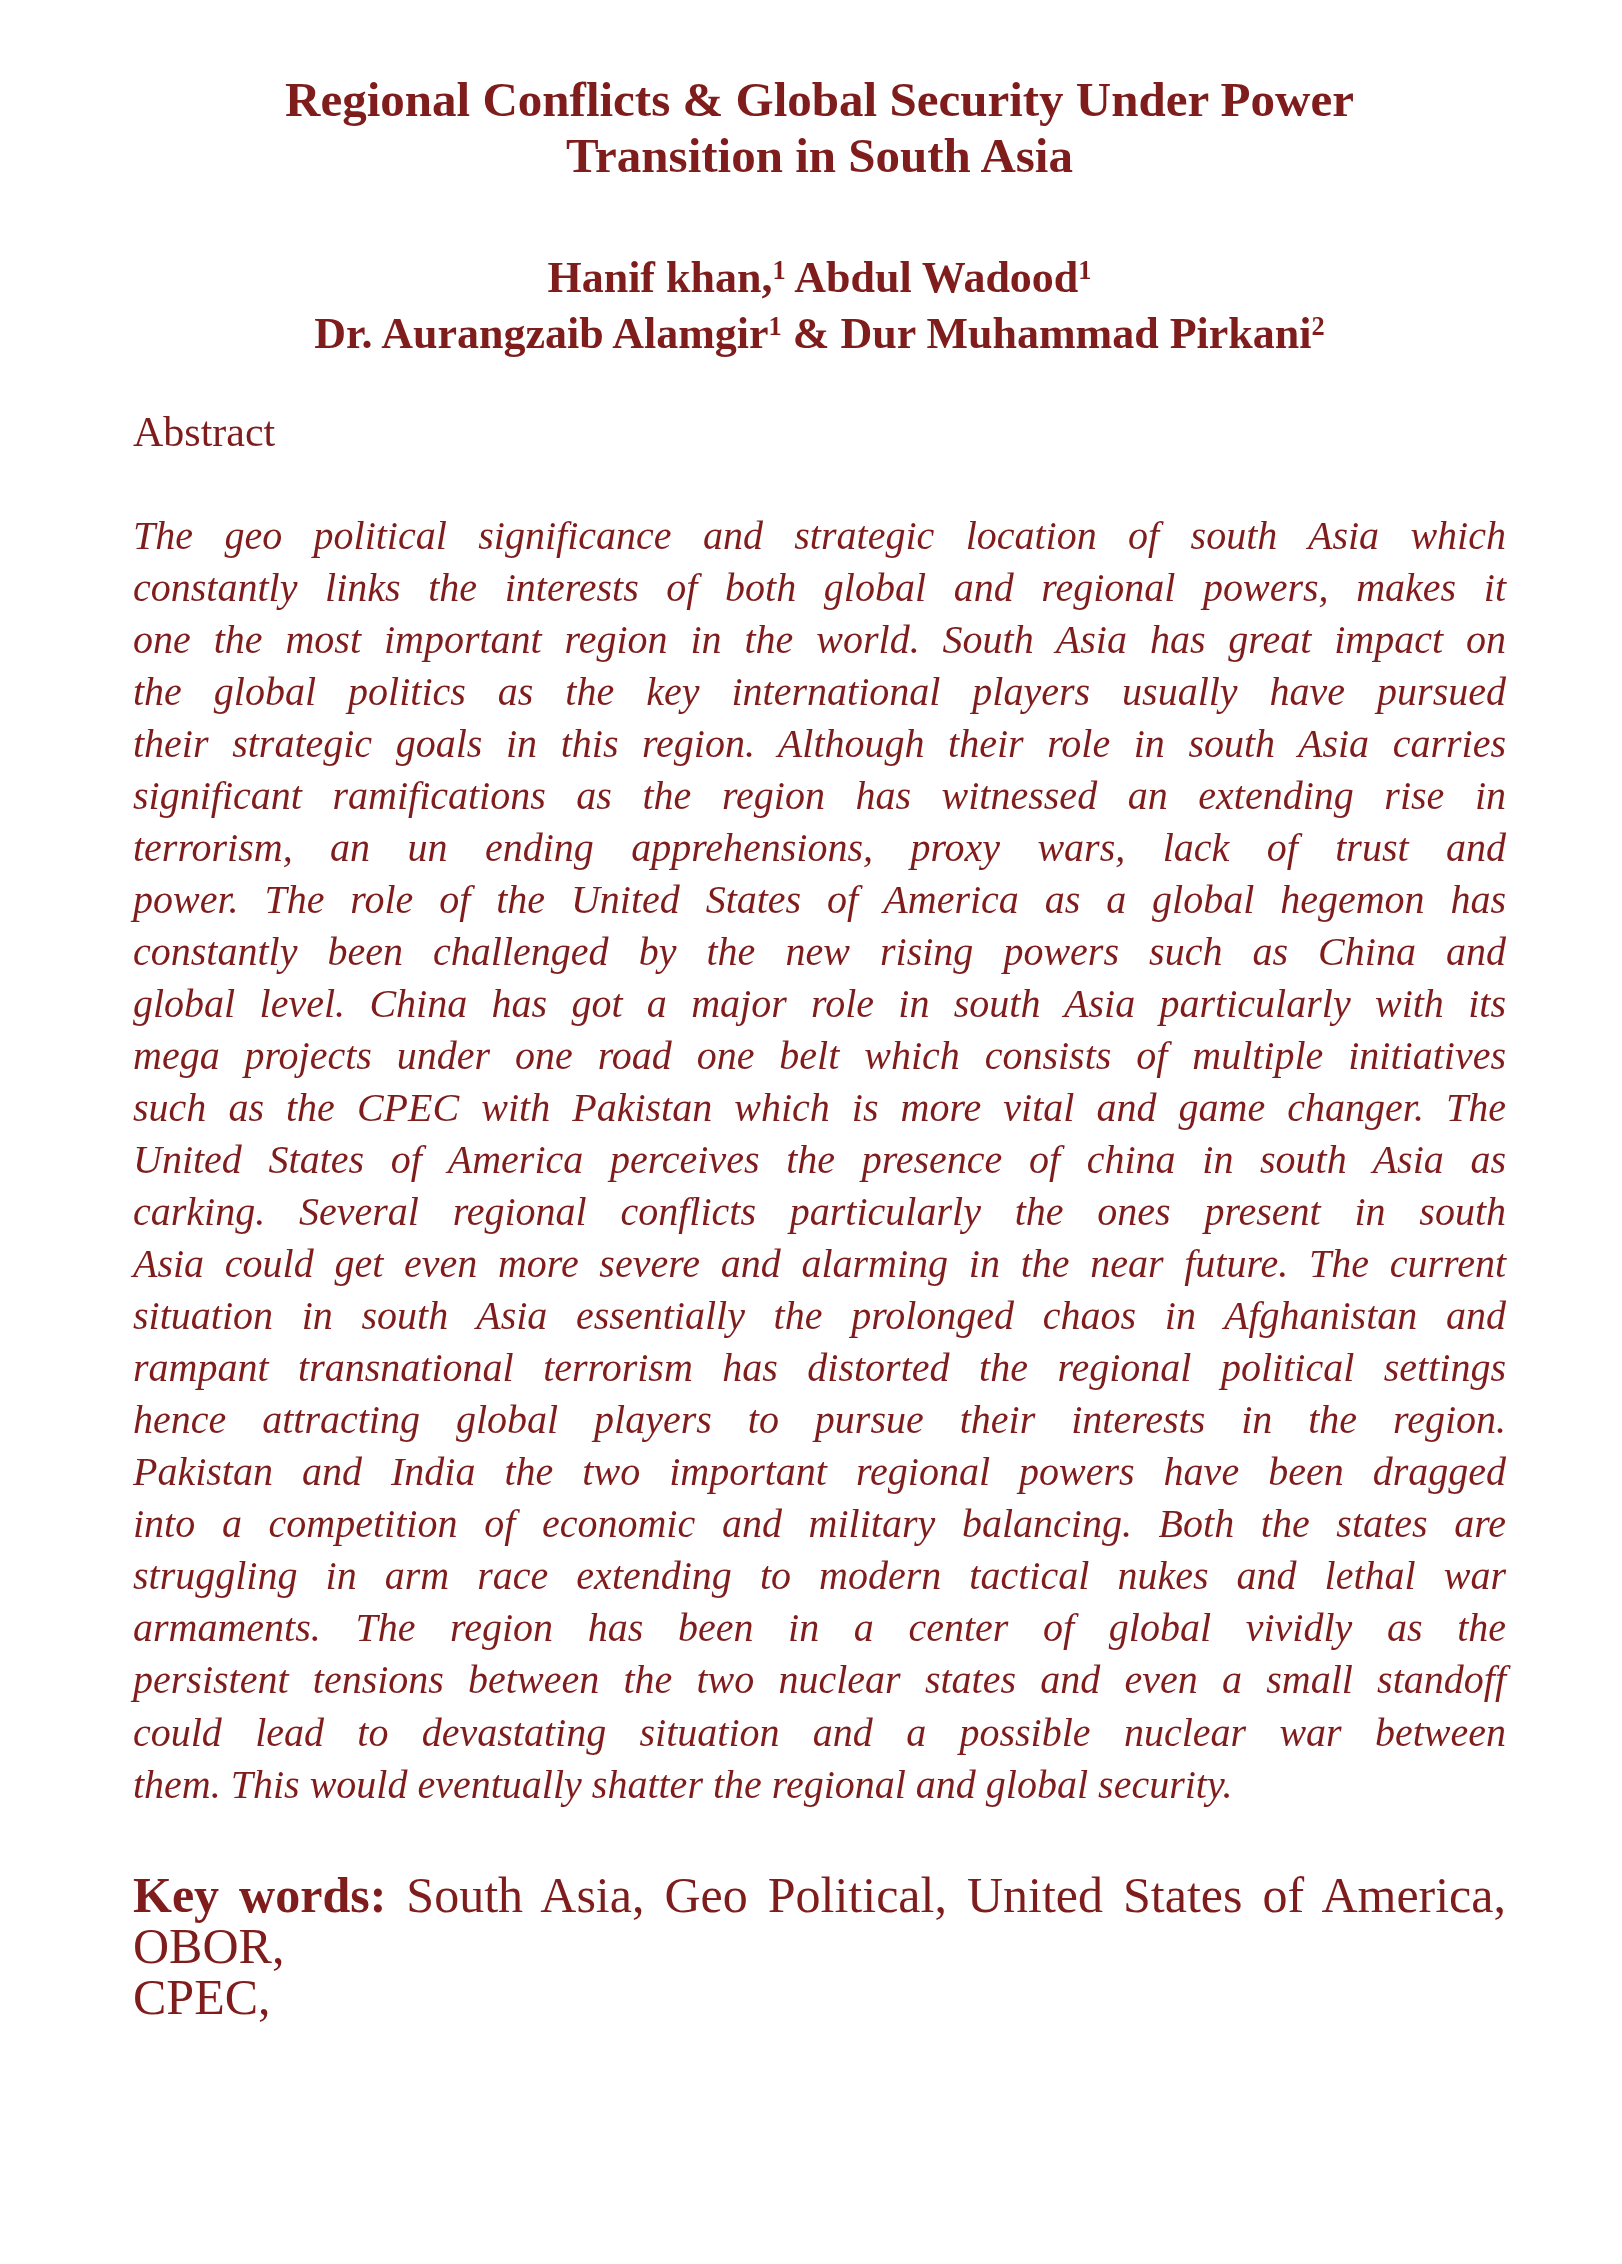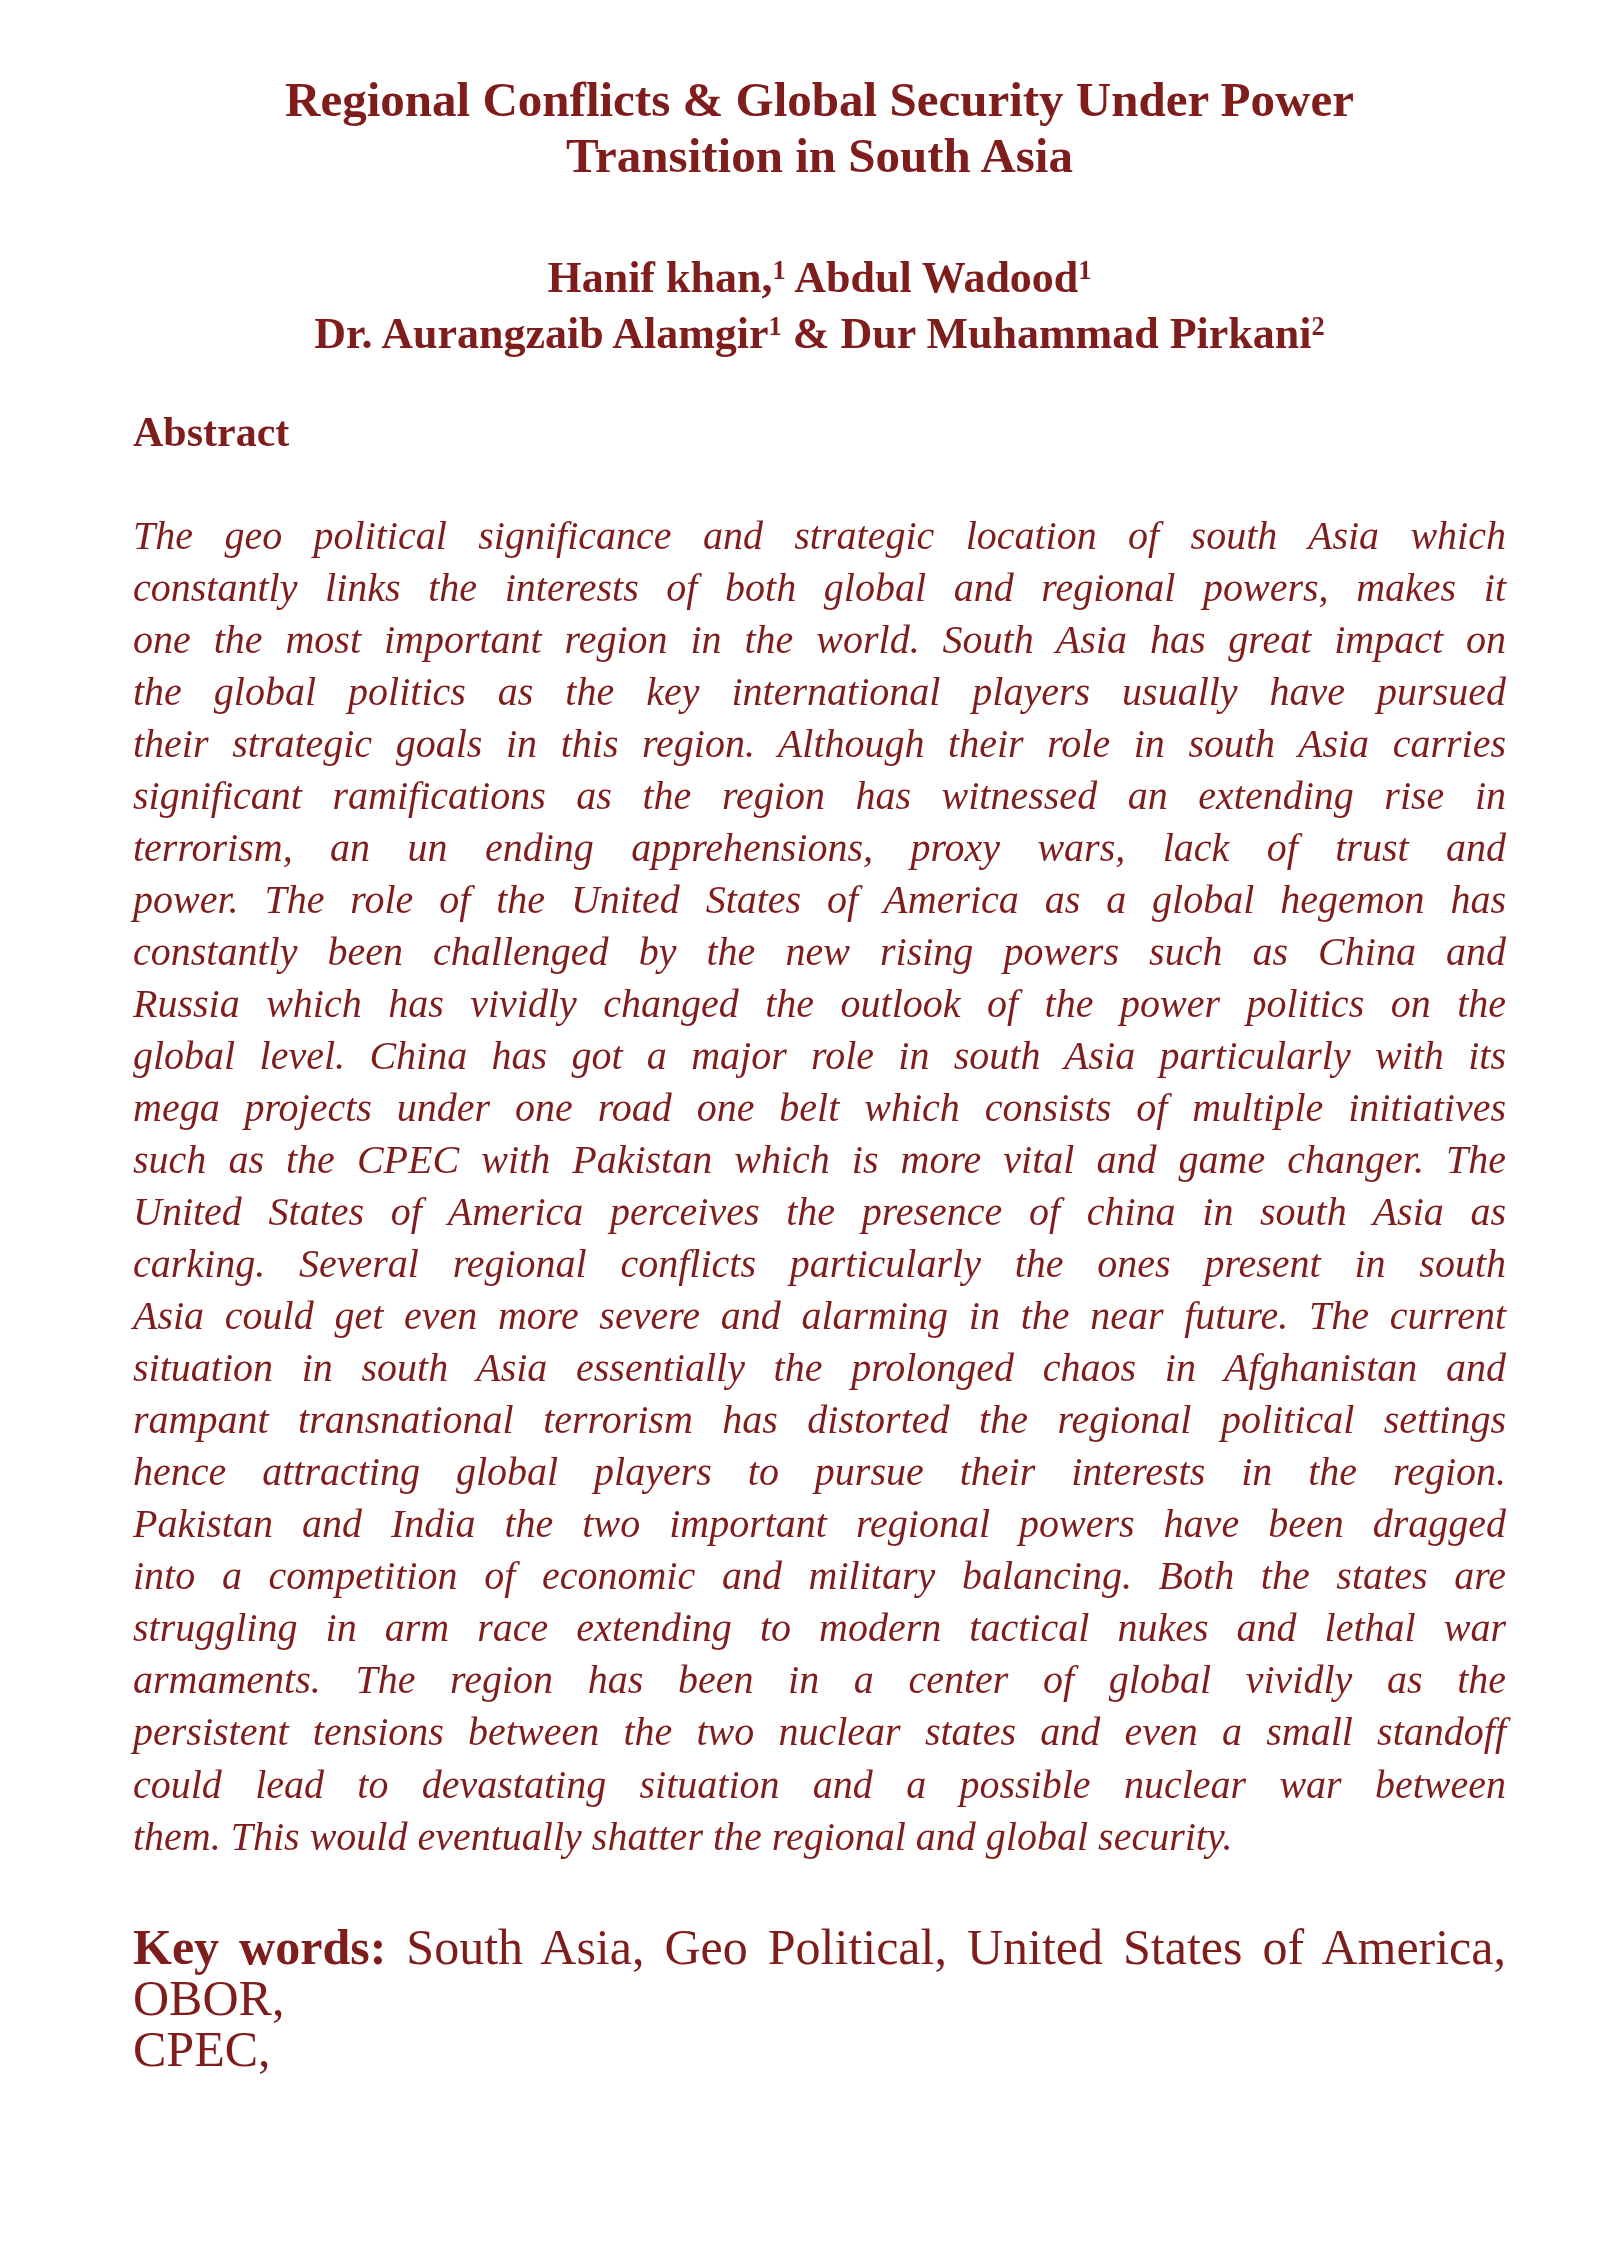--- a/index.html
+++ b/index.html
@@ -37,21 +37,21 @@
     font-size: 0.6em;
     position: relative;
     top: -0.5em;
     vertical-align: baseline;
     line-height: 0;
   }
   .abstract-heading {
     margin-top: 42px;
     font-size: 42px;
     line-height: 56px;
-    font-weight: bold;
+    font-weight: normal;
     text-align: left;
   }
   .abstract {
     margin-top: 50px;
     font-size: 40px;
     line-height: 52px;
     font-style: italic;
   }
   .abstract .line {
     text-align: justify;
@@ -96,21 +96,20 @@
     <div class="abstract">
       <div class="line">The geo political significance and strategic location of south Asia which</div>
       <div class="line">constantly links the interests of both global and regional powers, makes it</div>
       <div class="line">one the most important region in the world. South Asia has great impact on</div>
       <div class="line">the global politics as the key international players usually have pursued</div>
       <div class="line">their strategic goals in this region. Although their role in south Asia carries</div>
       <div class="line">significant ramifications as the region has witnessed an extending rise in</div>
       <div class="line">terrorism, an un ending apprehensions, proxy wars, lack of trust and</div>
       <div class="line">power. The role of the United States of America as a global hegemon has</div>
       <div class="line">constantly been challenged by the new rising powers such as China and</div>
-      <div class="line">Russia which has vividly changed the outlook of the power politics on the</div>
       <div class="line">global level. China has got a major role in south Asia particularly with its</div>
       <div class="line">mega projects under one road one belt which consists of multiple initiatives</div>
       <div class="line">such as the CPEC with Pakistan which is more vital and game changer. The</div>
       <div class="line">United States of America perceives the presence of china in south Asia as</div>
       <div class="line">carking. Several regional conflicts particularly the ones present in south</div>
       <div class="line">Asia could get even more severe and alarming in the near future. The current</div>
       <div class="line">situation in south Asia essentially the prolonged chaos in Afghanistan and</div>
       <div class="line">rampant transnational terrorism has distorted the regional political settings</div>
       <div class="line">hence attracting global players to pursue their interests in the region.</div>
       <div class="line">Pakistan and India the two important regional powers have been dragged</div>

